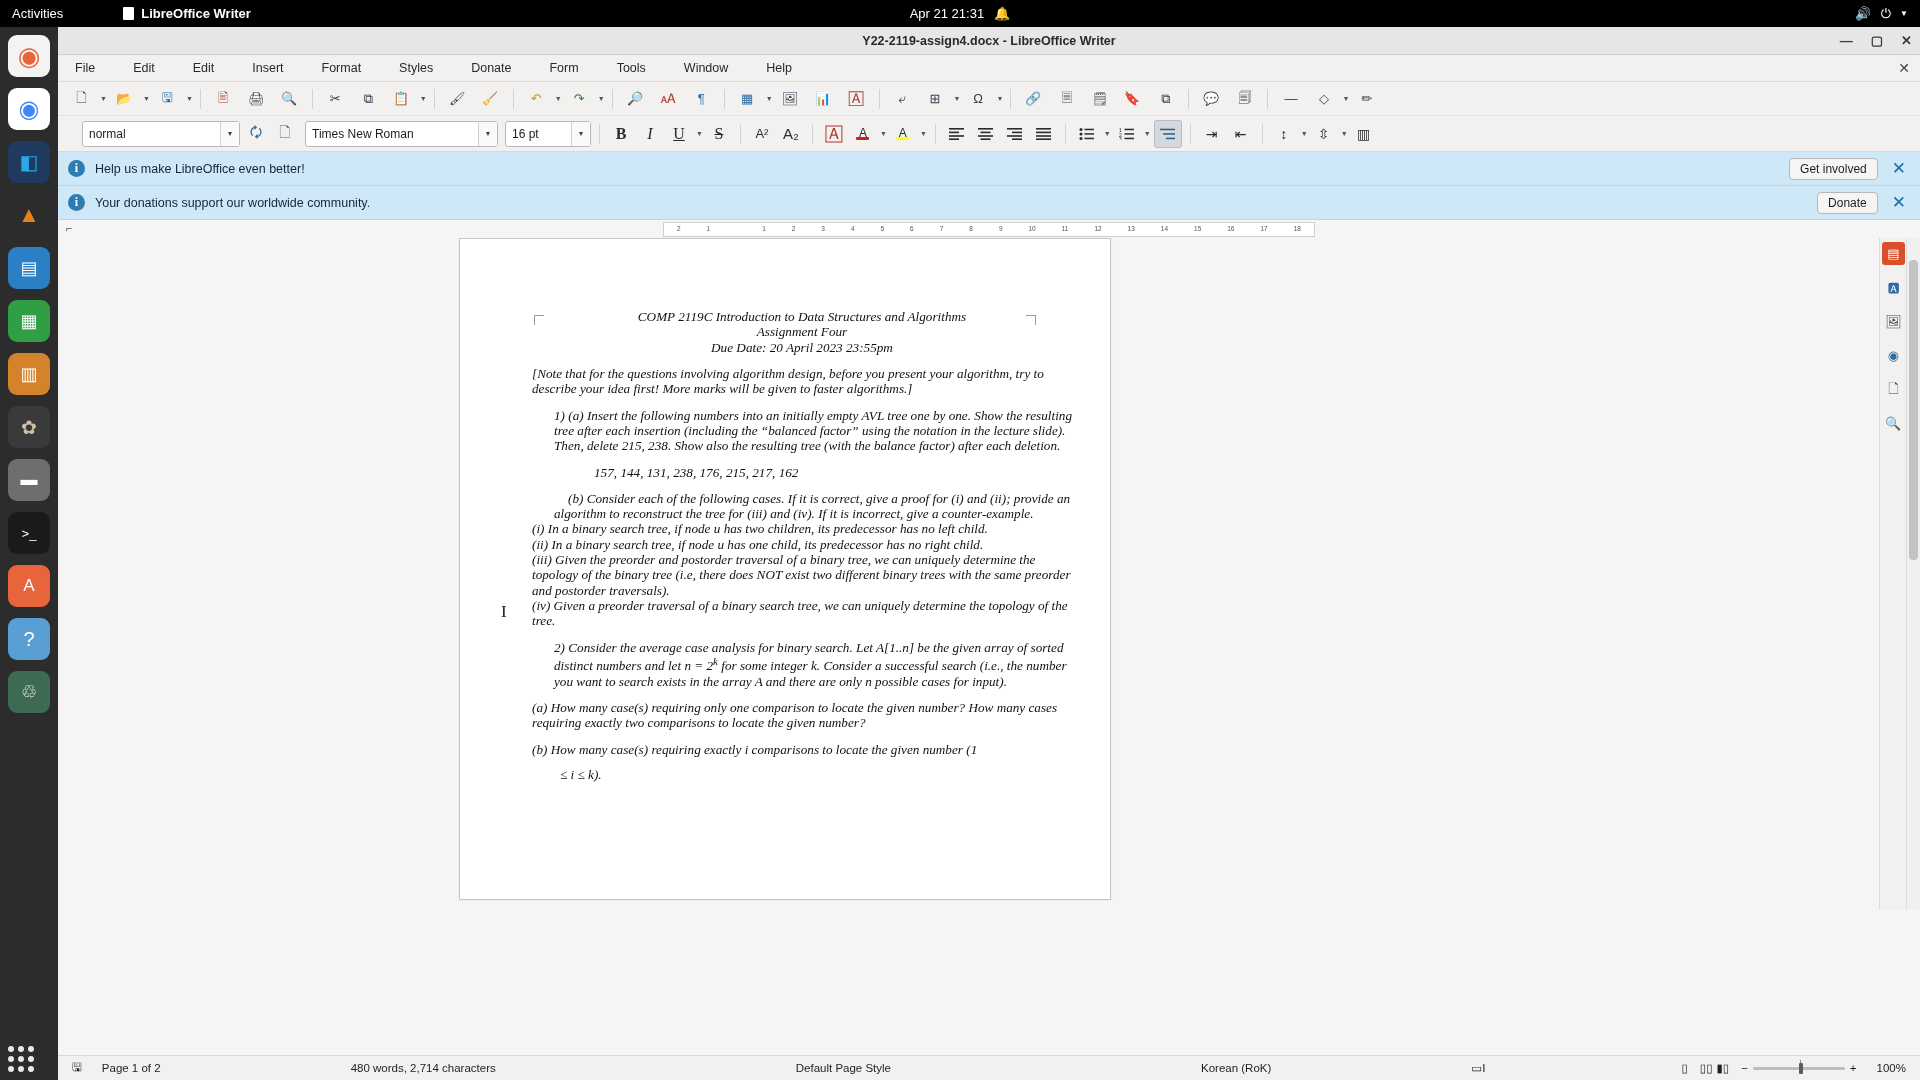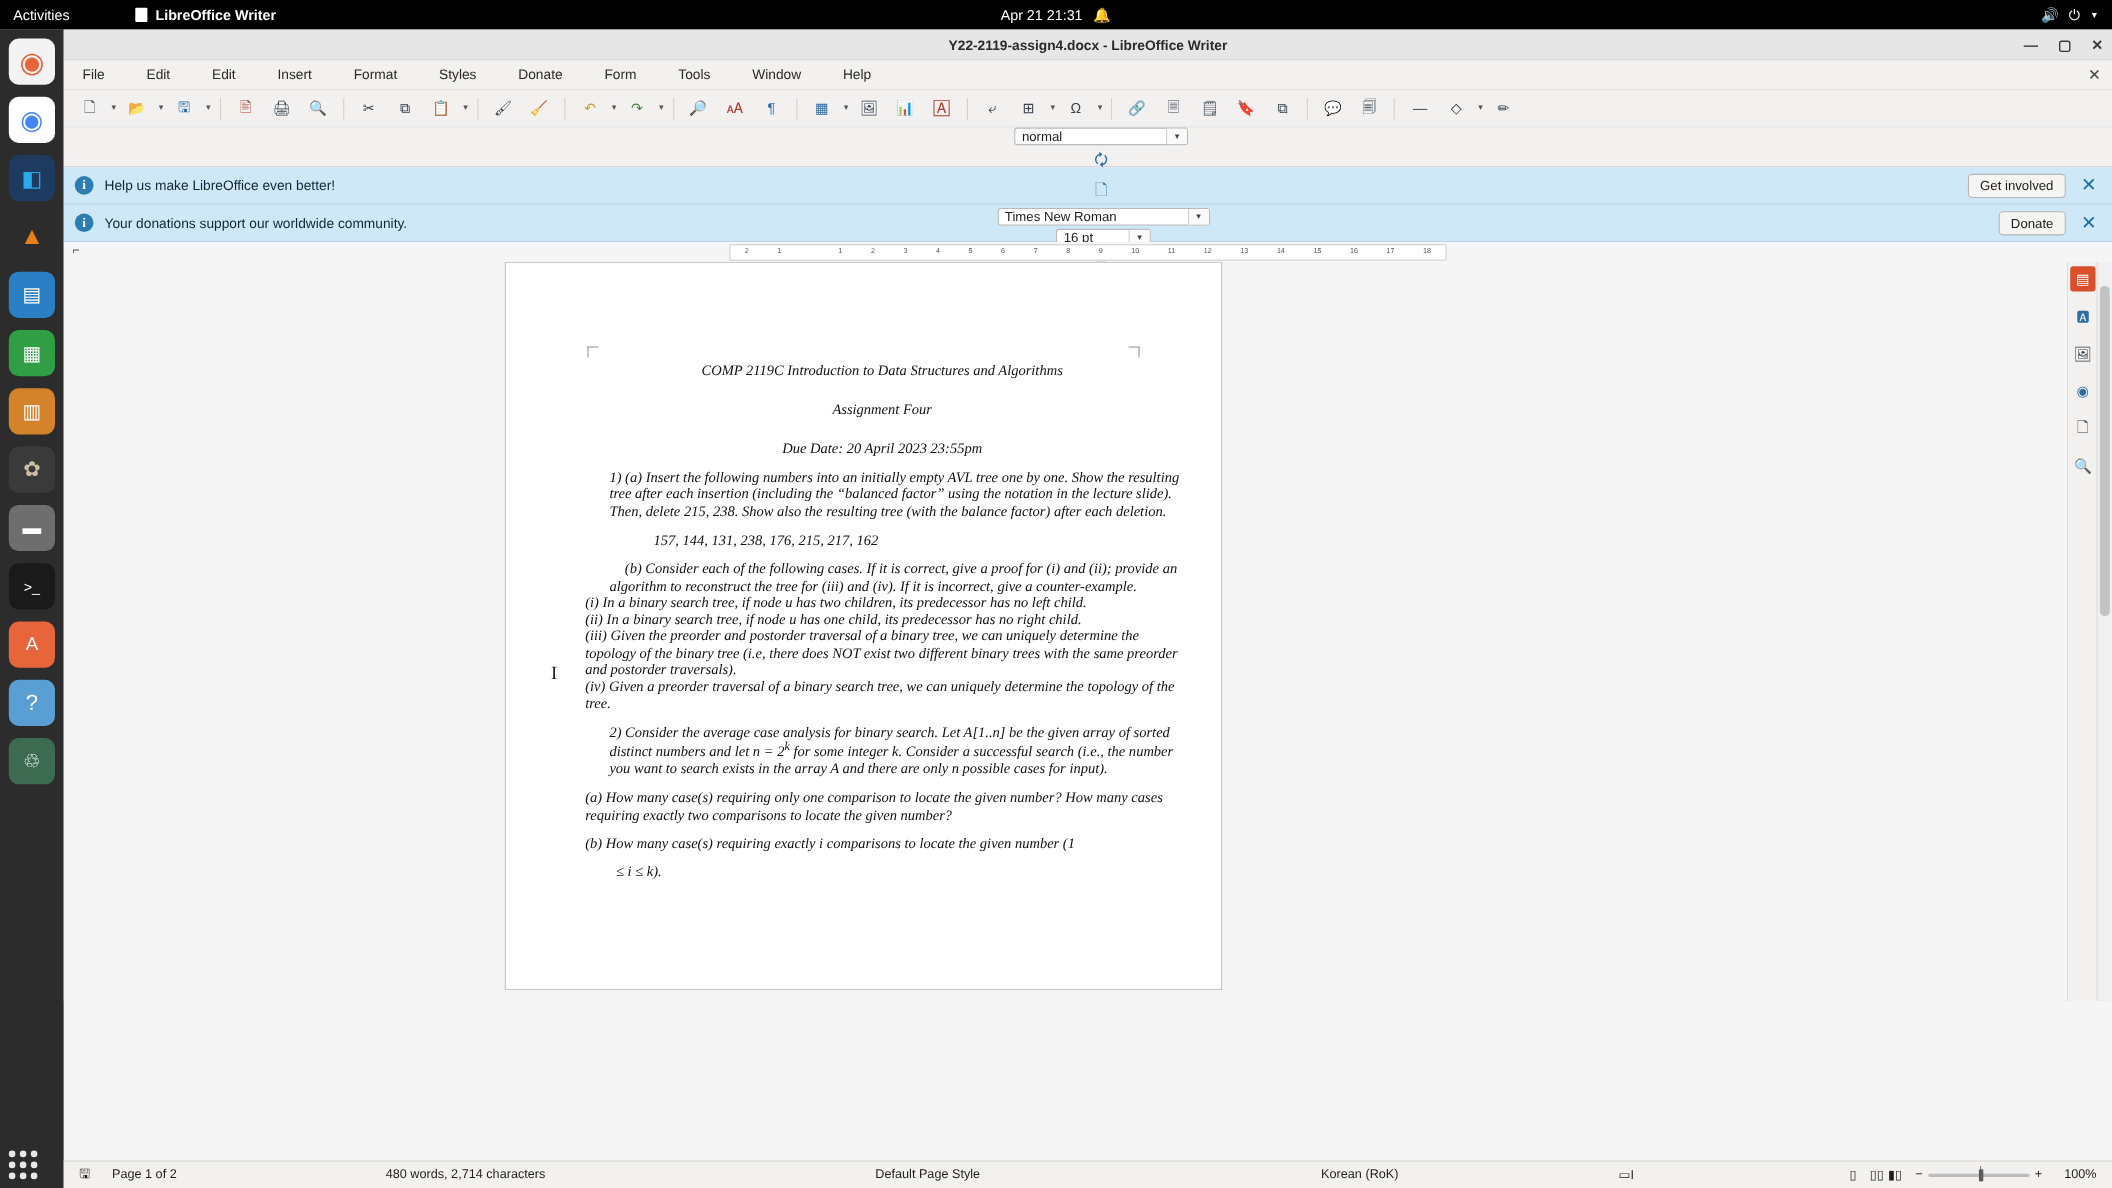--- a/index.html
+++ b/index.html
@@ -83,21 +83,21 @@
     min-width: 25px; height: 25px; padding: 0 3px;
     display: flex; align-items: center; justify-content: center;
     font-size: 13px; color: #35414d; border-radius: 3px;
   }
   .tb-sep { width: 1px; height: 20px; background: #d2d2d2; margin: 0 5px; }
   .caret { font-size: 7px; color: #555; margin-left: 1px; }
 
   
   .fmtbar {
     height: 35px; background: #f2f1f0; border-bottom: 1px solid #d8d8d8;
-    display: flex; align-items: center; padding-left: 24px; gap: 3px; flex-direction: column;
+    display: flex; align-items: center; padding-left: 24px; gap: 3px;
   }
   .combo {
     height: 24px; background: #ffffff; border: 1px solid #b9b9b9; border-radius: 3px;
     display: flex; align-items: center; font-size: 12px; color: #1d1d1d;
     padding-left: 6px; position: relative;
   }
   .combo .arrowbox {
     position: absolute; right: 0; top: 0; bottom: 0; width: 18px;
     border-left: 1px solid #d0d0d0; display: flex; align-items: center; justify-content: center;
     font-size: 7px; color: #444; background: #fafafa;
@@ -160,21 +160,21 @@
   .c-tl { left: 74px; top: 76px; border-right: none; border-bottom: none; }
   .c-tr { right: 74px; top: 76px; border-left: none; border-bottom: none; }
 
   .doc-text {
     font-family: "Liberation Serif", serif;
     font-style: italic;
     font-size: 13.2px;
     line-height: 1.16;
     color: #111;
   }
-  .center { text-align: center; margin-top: 20px; }
+  .center { text-align: center; }
   .blk { margin-top: 11px; }
   .sub-ind { margin-left: 22px; }
 
   .text-cursor {
     position: absolute; left: 443px; top: 364px;
     width: 2px; height: 19px; color: #222; font-size: 17px;
     font-family: "Liberation Serif", serif;
   }
 
   
@@ -499,20 +499,21 @@
 
       <div class="page">
         <div class="corner c-tl"></div>
         <div class="corner c-tr"></div>
 
         <div class="page-inner doc-text">
           <div class="center">COMP 2119C Introduction to Data Structures and Algorithms</div>
           <div class="center">Assignment Four</div>
           <div class="center">Due Date: 20 April 2023 23:55pm</div>
 
+          <div class="blk">[Note that for the questions involving algorithm design, before you present your algorithm, try to describe your idea first! More marks will be given to faster algorithms.]</div>
 
           <div class="blk sub-ind">1)        (a) Insert the following numbers into an initially empty AVL tree one by one. Show the resulting tree after each insertion (including the “balanced factor” using the notation in the lecture slide). Then, delete 215, 238. Show also the resulting tree (with the balance factor) after each deletion.</div>
 
           <div class="blk" style="margin-left:62px;">157, 144, 131, 238, 176, 215, 217, 162</div>
 
           <div class="blk sub-ind" style="text-indent:14px;">(b) Consider each of the following cases. If it is correct, give a proof for (i) and (ii); provide an algorithm to reconstruct the tree for (iii) and (iv). If it is incorrect, give a counter-example.</div>
 
           <div>(i) In a binary search tree, if node u has two children, its predecessor has no left child.</div>
           <div>(ii) In a binary search tree, if node u has one child, its predecessor has no right child.</div>
           <div>(iii) Given the preorder and postorder traversal of a binary tree, we can uniquely determine the topology of the binary tree (i.e, there does NOT exist two different binary trees with the same preorder and postorder traversals).</div>

